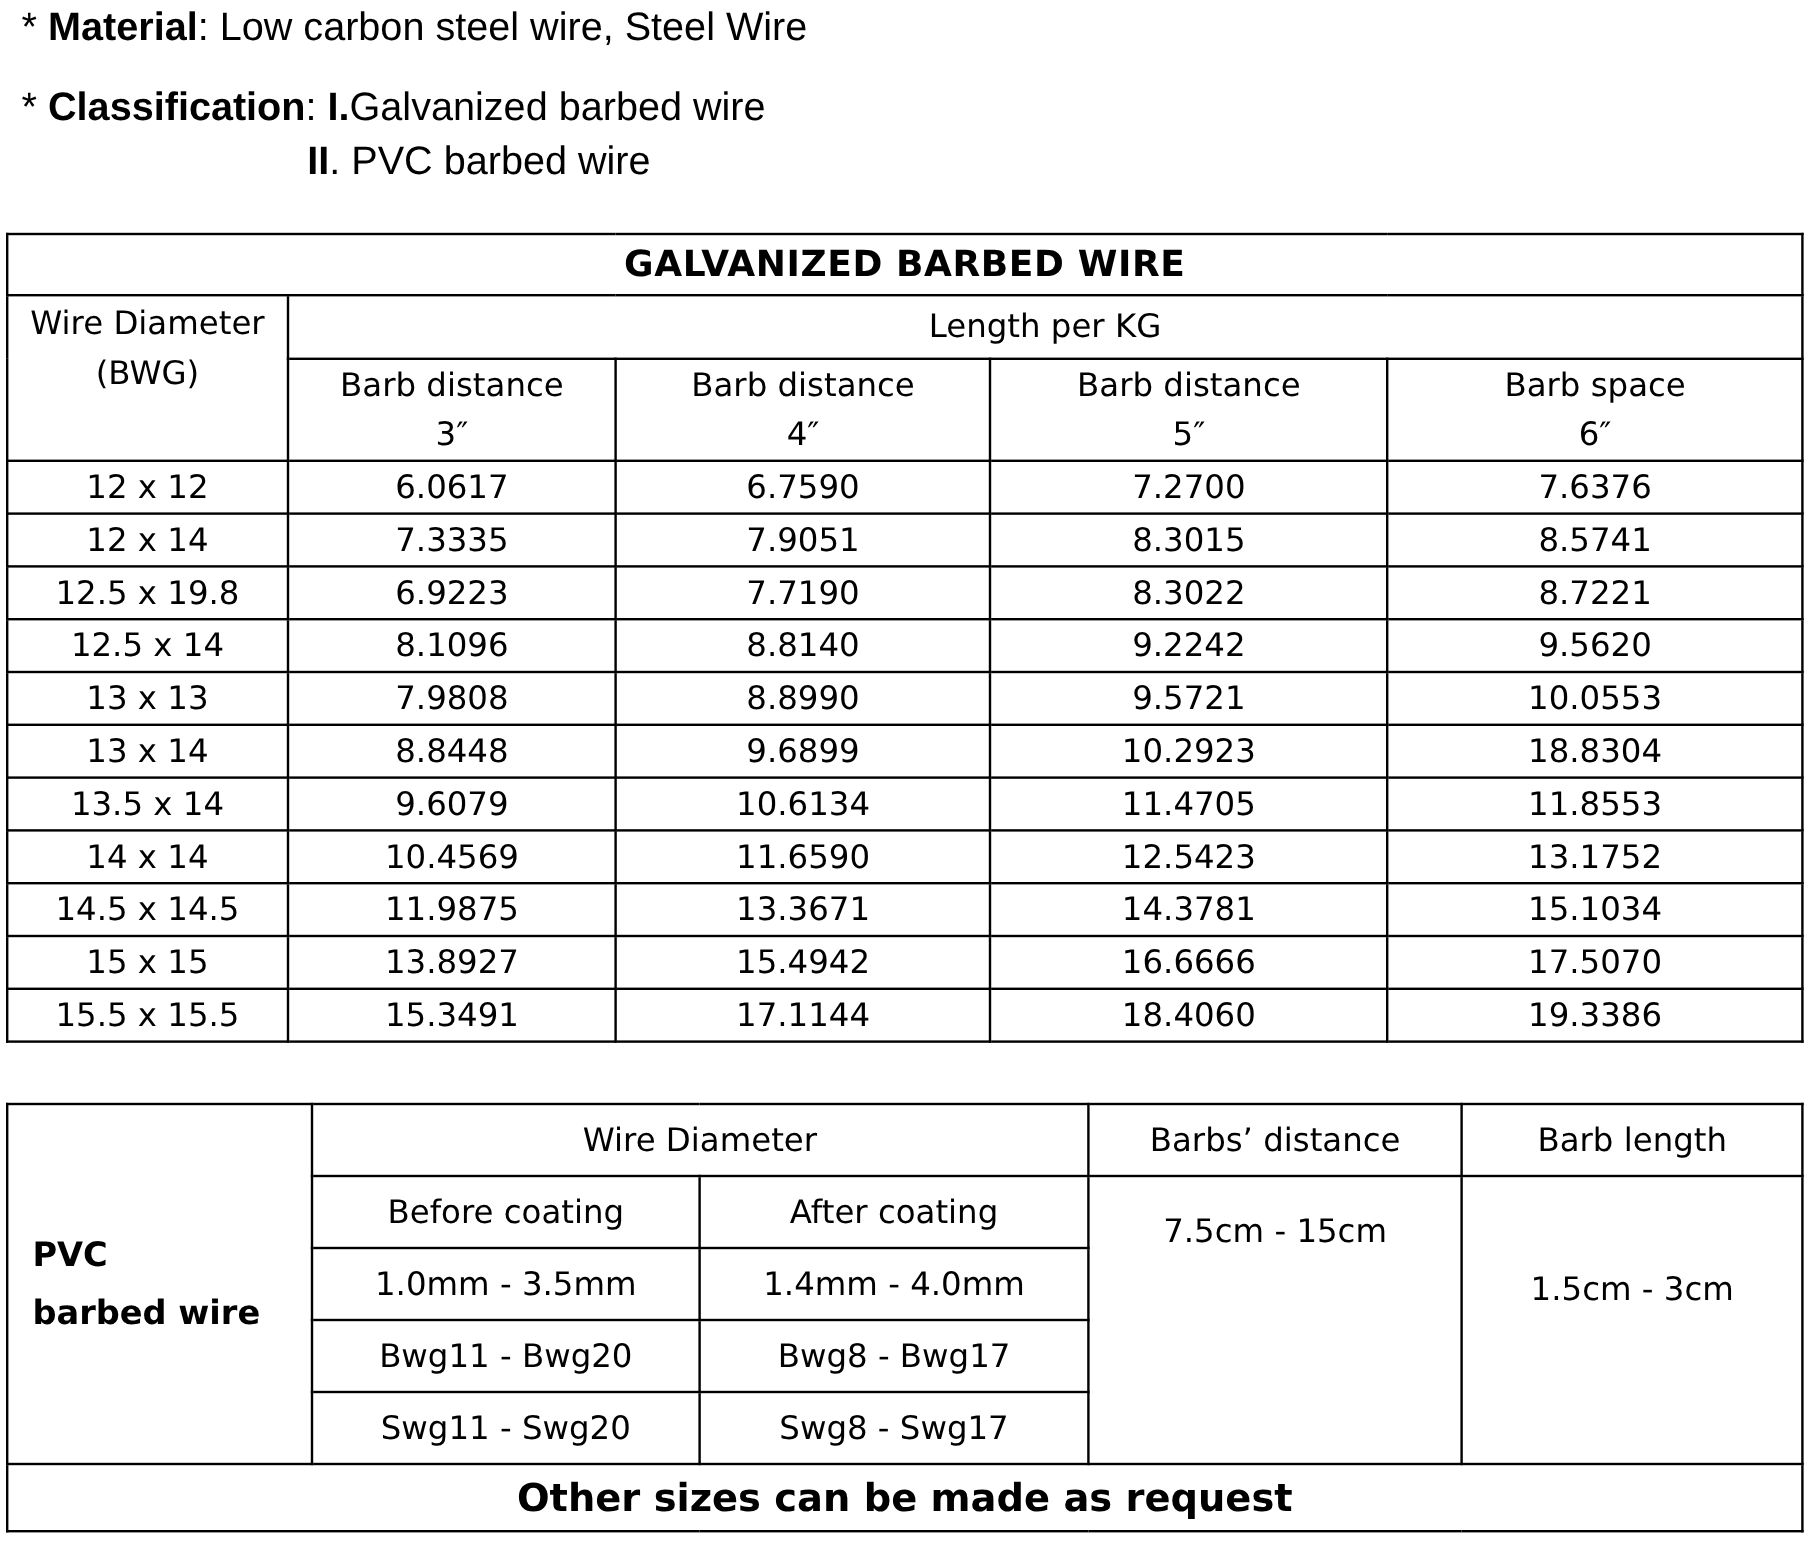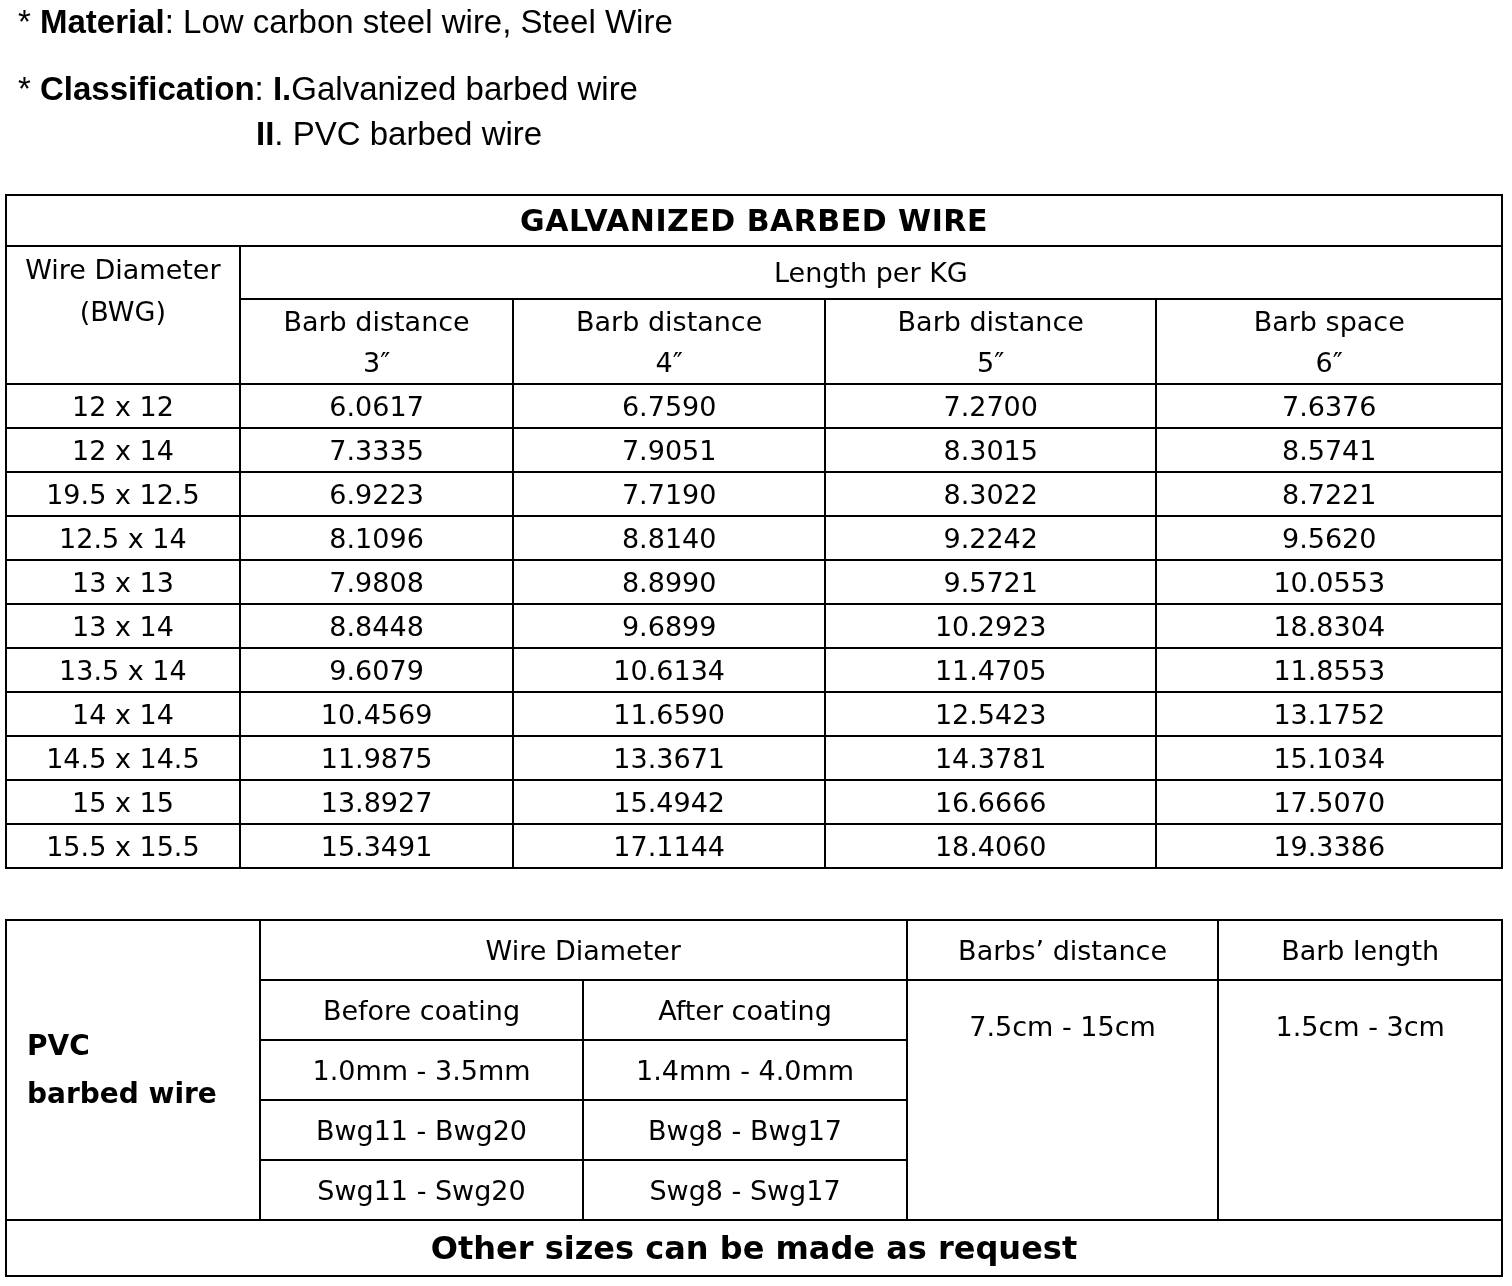--- a/index.html
+++ b/index.html
@@ -78,21 +78,21 @@
         <td>7.6376</td>
       </tr>
   <tr class="data">
         <td>12 x 14</td>
         <td>7.3335</td>
         <td>7.9051</td>
         <td>8.3015</td>
         <td>8.5741</td>
       </tr>
   <tr class="data">
-        <td>19.5 x 12.5</td>
+        <td>12.5 x 19.8</td>
         <td>6.9223</td>
         <td>7.7190</td>
         <td>8.3022</td>
         <td>8.7221</td>
       </tr>
   <tr class="data">
         <td>12.5 x 14</td>
         <td>8.1096</td>
         <td>8.8140</td>
         <td>9.2242</td>
@@ -165,21 +165,21 @@
       <span class="bline">barbed wire</span>
     </td>
     <td colspan="2">Wire Diameter</td>
     <td>Barbs’ distance</td>
     <td>Barb length</td>
   </tr>
   <tr>
     <td>Before coating</td>
     <td>After coating</td>
     <td rowspan="4" style="vertical-align:top;padding-top:30px;">7.5cm - 15cm</td>
-    <td rowspan="4" style="vertical-align:top;padding-top:30px;">1.5cm - 3cm</td>
+    <td rowspan="4" style="vertical-align:top;padding-top:78px;">1.5cm - 3cm</td>
   </tr>
   <tr>
     <td>1.0mm - 3.5mm</td>
     <td>1.4mm - 4.0mm</td>
   </tr>
   <tr>
     <td>Bwg11 - Bwg20</td>
     <td>Bwg8 - Bwg17</td>
   </tr>
   <tr>

